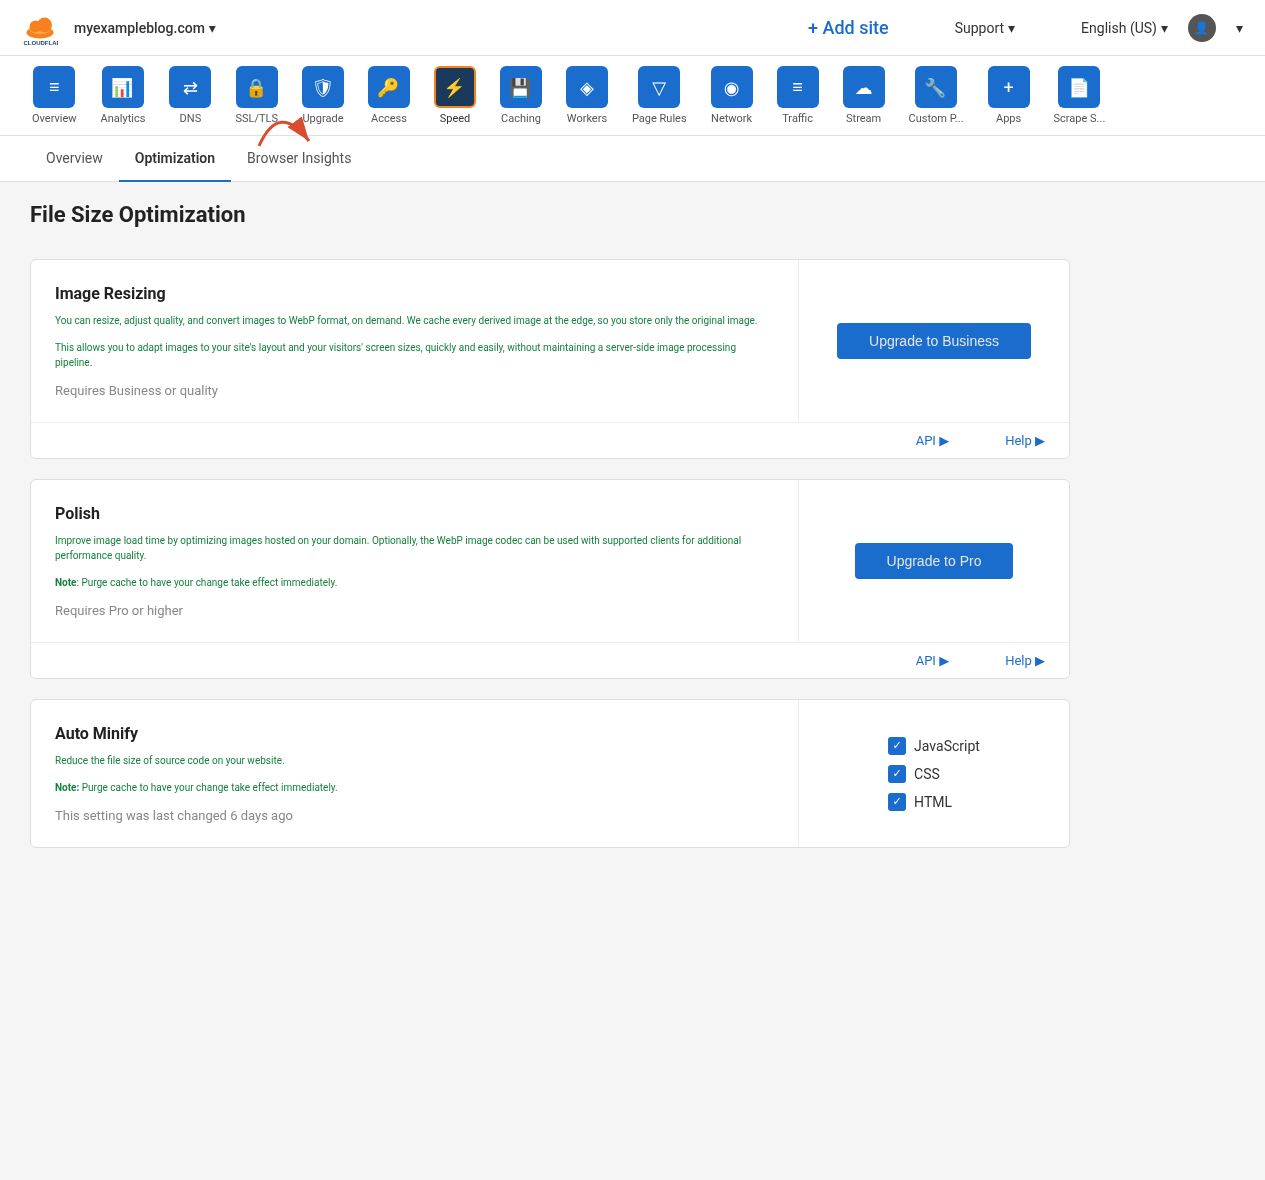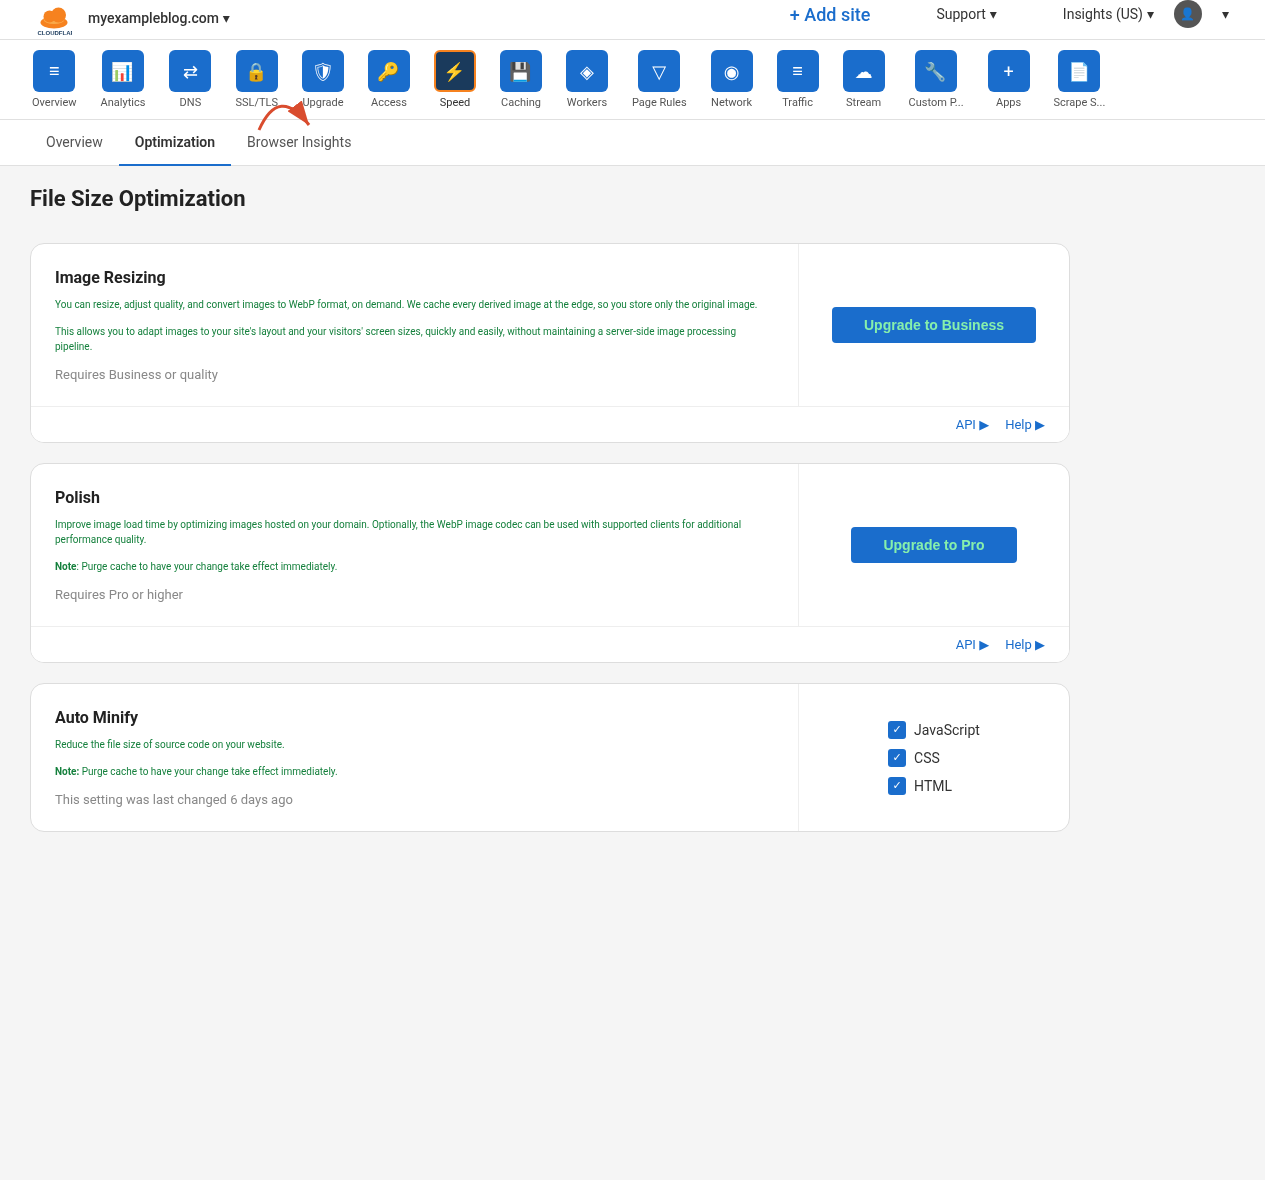--- a/index.html
+++ b/index.html
@@ -3,23 +3,23 @@
   <meta charset="utf-8">
   <style>
     * { box-sizing: border-box; margin: 0; padding: 0; }
     body { font-family: -apple-system, BlinkMacSystemFont, 'Segoe UI', Roboto, sans-serif; background: #f5f5f5; color: #333; font-size: 14px; }
 
     
     .top-nav {
       background: #fff;
       border-bottom: 1px solid #e0e0e0;
       display: flex;
-      align-items: flex-start;
-      padding: 0 36px;
-      height: 40px;
+      align-items: center;
+      padding: 0 22px;
+      height: 56px;
       justify-content: space-between;
     }
     .top-nav-left { display: flex; align-items: center; gap: 16px; }
     .cloudflare-logo { display: flex; align-items: center; gap: 6px; }
     .cf-logo-icon { width: 36px; height: 36px; }
     .site-selector {
       display: flex; align-items: center; gap: 4px;
       font-size: 14px; color: #333; cursor: pointer; font-weight: 500;
     }
     .top-nav-right { display: flex; align-items: center; gap: 20px; }
@@ -63,43 +63,43 @@
       position: relative;
     }
     .sub-tab.active { color: #333; font-weight: 600; border-bottom: 2px solid #1a6dcc; }
 
     
     .page-content { padding: 20px 30px; max-width: 1100px; }
     .page-title { font-size: 22px; font-weight: 700; color: #222; margin-bottom: 32px; }
 
     
     .card {
-      background: #fff; border: 1px solid #ddd; border-radius: 14px;
+      background: #fff; border: 1px solid #ddd; border-radius: 6px;
       margin-bottom: 20px; overflow: hidden;
     }
     .card-body { display: flex; }
     .card-left { flex: 1; padding: 24px; border-right: 1px solid #eee; }
     .card-right { width: 270px; display: flex; align-items: center; justify-content: center; padding: 24px; }
     .card-footer {
       background: #fff; border-top: 1px solid #eee;
       padding: 10px 24px; display: flex; justify-content: flex-end; gap: 16px;
     }
     .card-title { font-size: 16px; font-weight: 700; color: #222; margin-bottom: 10px; }
     .card-desc { font-size: 10px; color: #15803d; line-height: 1.5; margin-bottom: 12px; }
     .card-note { font-size: 13px; color: #888; }
 
     .upgrade-btn {
-      background: #1a6dcc; color: #86efac; border: none; border-radius: 4px;
-      padding: 10px 32px; font-size: 14px; cursor: pointer; font-weight: 700;
+      background: #1a6dcc; color: #e5e5e5; border: none; border-radius: 4px;
+      padding: 10px 32px; font-size: 14px; cursor: pointer; font-weight: 400;
       white-space: nowrap;
     }
     .upgrade-btn-pro { background: #1a6dcc; }
 
     .api-link, .help-link {
-      color: #1a6dcc; font-size: 13px; cursor: pointer; display: flex; align-items: center; gap: 3px;
+      color: #1a6dcc; font-size: 13px; cursor: pointer; display: flex; align-items: center; gap: 3px; margin-left: 40px;
     }
 
     
     .checkbox-list { display: flex; flex-direction: column; gap: 10px; }
     .checkbox-item { display: flex; align-items: center; gap: 8px; font-size: 14px; color: #333; }
     .checkbox-checked {
       width: 18px; height: 18px; background: #1a6dcc; border-radius: 3px;
       display: flex; align-items: center; justify-content: center; color: #fff; font-size: 11px;
     }
 
@@ -133,21 +133,21 @@
   </div>
   <div class="top-nav-right">
     <div class="add-site">
       <span>+ Add site</span>
     </div>
     <div class="support-btn">
       <span>Support</span>
       <span>▾</span>
     </div>
     <div class="lang-btn">
-      <span>Insights (US)</span>
+      <span>English (US)</span>
       <span>▾</span>
     </div>
     <div class="user-icon">
       <span>👤</span>
     </div>
     <span>▾</span>
   </div>
 </div>
 
 <div class="icon-nav">

